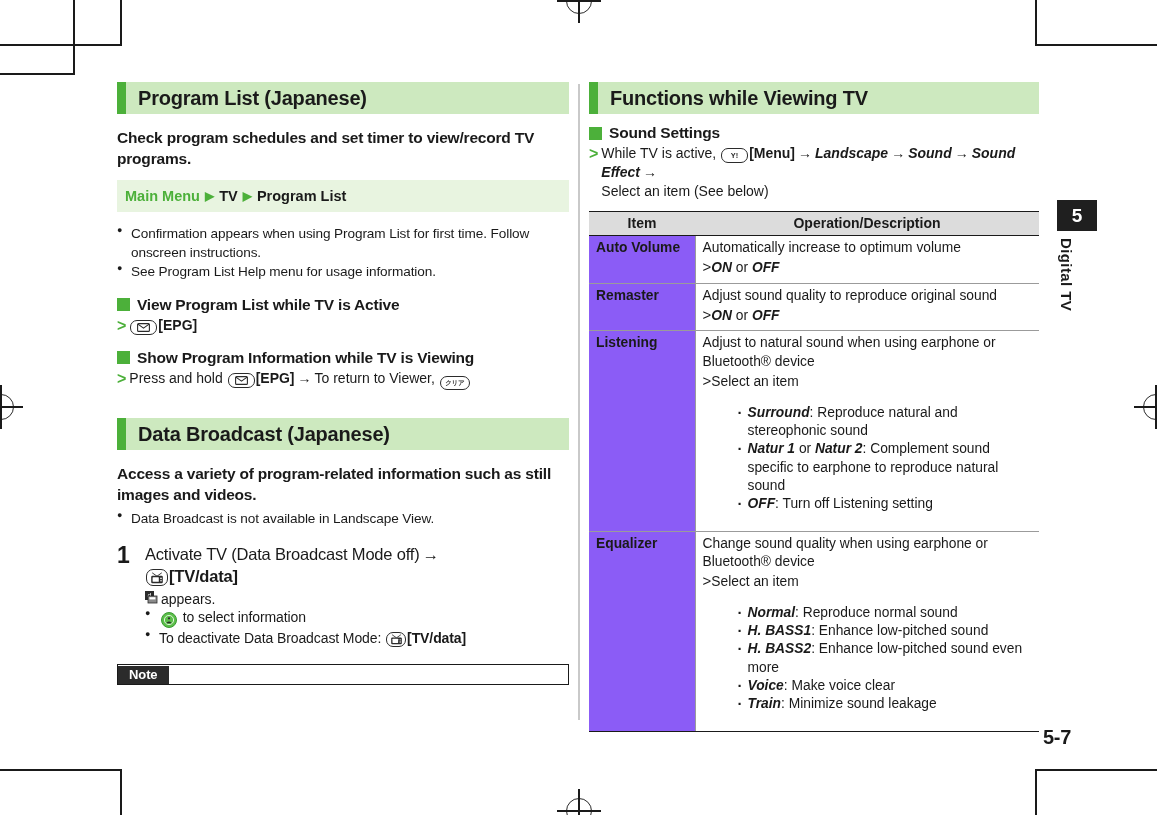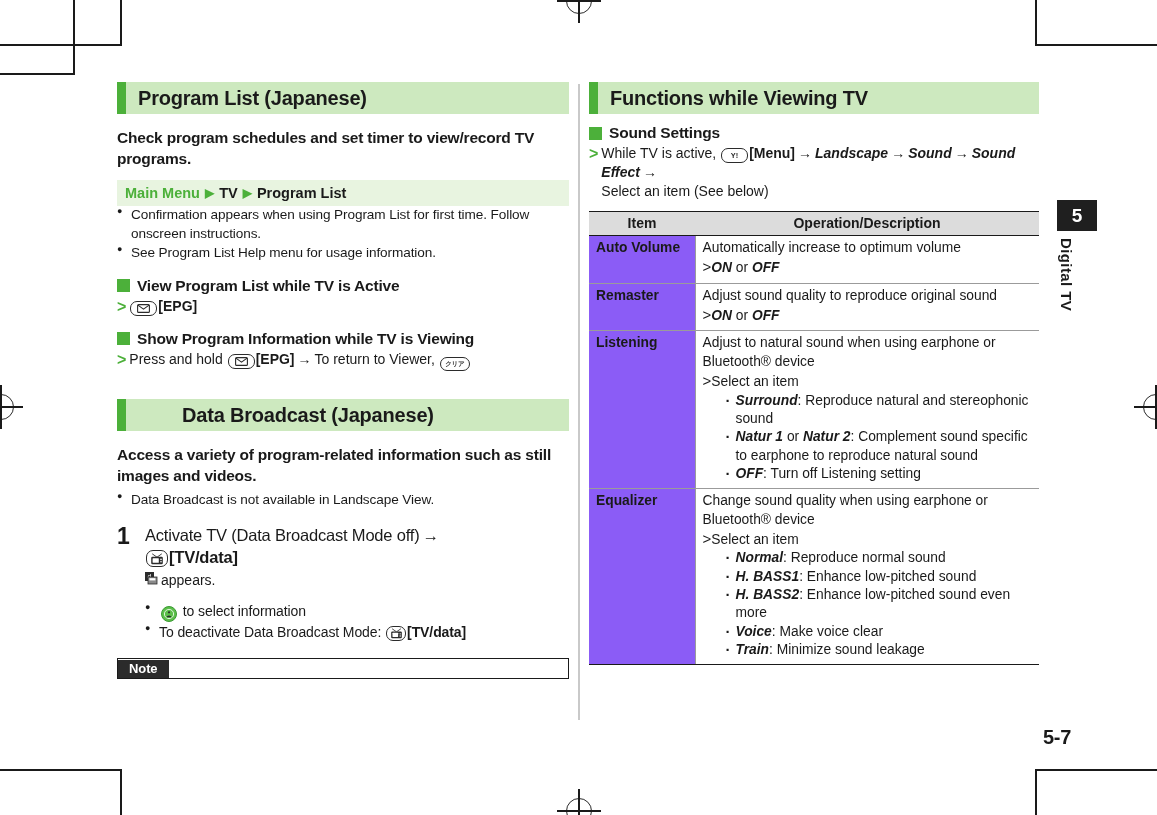--- a/index.html
+++ b/index.html
@@ -48,22 +48,22 @@
   }
 
   
   .lead {
     font-size:15.5px; font-weight:bold; line-height:1.33;
     margin:0 0 11px 0; letter-spacing:-0.2px;
   }
 
   
   .menu-bar {
-    background:#e8f4e0; height:26px; display:flex; align-items:center;
-    padding:0 8px; margin-bottom:0; font-size:14.5px; font-weight:bold;
+    background:#e8f4e0; height:32px; display:flex; align-items:center;
+    padding:0 8px; margin-bottom:13px; font-size:14.5px; font-weight:bold;
   }
   .menu-bar .mm { color:#4cb03a; }
   .menu-bar .tri { color:#4cb03a; font-size:12px; margin:0 5px; }
 
   
   ul.bl { list-style:none; margin:0 0 10px 0; padding:0; }
   ul.bl li {
     position:relative; padding-left:14px; font-size:13.6px; line-height:1.36;
     margin-bottom:1px; letter-spacing:-0.1px;
   }
@@ -88,21 +88,21 @@
     color:#4cb03a; font-weight:bold; font-size:16px; margin-right:3px;
     line-height:1.2; flex:0 0 auto;
   }
   .op-line .body { flex:1 1 auto; }
 
   
   .step { display:flex; margin:14px 0 4px 0; }
   .step .num { font-size:23px; font-weight:bold; width:28px; flex:0 0 28px; line-height:1.05; }
   .step .stxt { font-size:16.5px; line-height:1.34; letter-spacing:-0.2px; }
   .step-sub { margin-left:28px; }
-  .step-sub .appline { font-size:14px; display:flex; align-items:center; margin-bottom:14px; }
+  .step-sub .appline { font-size:14px; display:flex; align-items:center; margin-bottom:1px; }
   .step-sub ul.bl li { font-size:14px; }
 
   
   .key {
     display:inline-flex; align-items:center; justify-content:center;
     border:1.3px solid #2b2b2b; border-radius:6px;
     height:15px; min-width:19px; padding:0 2px;
     vertical-align:-2px; margin:0 1px; background:#fff;
     font-size:8px; font-weight:bold; line-height:1;
   }
@@ -142,21 +142,21 @@
     vertical-align:top; border-bottom:1.1px solid #9b9b9b;
     padding:3px 0 5px 0; font-size:13.8px; line-height:1.33;
   }
   table.spec td.item {
     background:#8b5cf6; font-weight:bold; padding-left:7px; padding-right:4px;
     border-right:1.1px solid #9b9b9b;
   }
   table.spec td.desc { padding-left:7px; padding-right:3px; }
   table.spec tr:last-child td { border-bottom:1.6px solid #1a1a1a; }
 
-  .subitems { list-style:none; margin:0; padding:0 0 0 22px; }
+  .subitems { list-style:none; margin:12px; padding:0 0 0 22px; }
   .subitems li {
     position:relative; padding-left:11px; line-height:1.33; margin-bottom:0;
   }
   .subitems li:before {
     content:"\00B7"; position:absolute; left:1px; top:-1px; font-weight:bold; font-size:15px;
   }
 
   
   .thumb {
     position:absolute; left:1057px; top:200px; width:40px; height:31px;
@@ -267,21 +267,21 @@
               <rect x="0.6" y="0.6" width="11.8" height="7.8" rx="1" fill="none" stroke="#2b2b2b" stroke-width="1.1"></rect>
               <path d="M0.9 1.1 L6.5 5.1 L12.1 1.1" fill="none" stroke="#2b2b2b" stroke-width="1.1"></path>
             </svg>
         </span><span class="bold">[EPG]</span><span class="arrow">→</span><span>To return to Viewer,</span>
         <span class="key" style="min-width:30px;height:14px;border-radius:7px;">
           <span style="font-size:6.5px;letter-spacing:-0.3px;color:#2b2b2b;">クリア</span>
         </span>
       </span>
     </div>
 
-    <div class="sec-head" style="margin-top:28px;gap:44px;">
+    <div class="sec-head" style="margin-top:28px;">
       <div class="accent"></div>
       <div class="txt">Data Broadcast (Japanese)</div>
     </div>
 
     <p class="lead" style="margin-bottom:5px;">Access a variety of program-related information such as still images and videos.</p>
 
     <ul class="bl" style="margin-bottom:4px;">
       <li>Data Broadcast is not available in Landscape View.</li>
     </ul>
 

